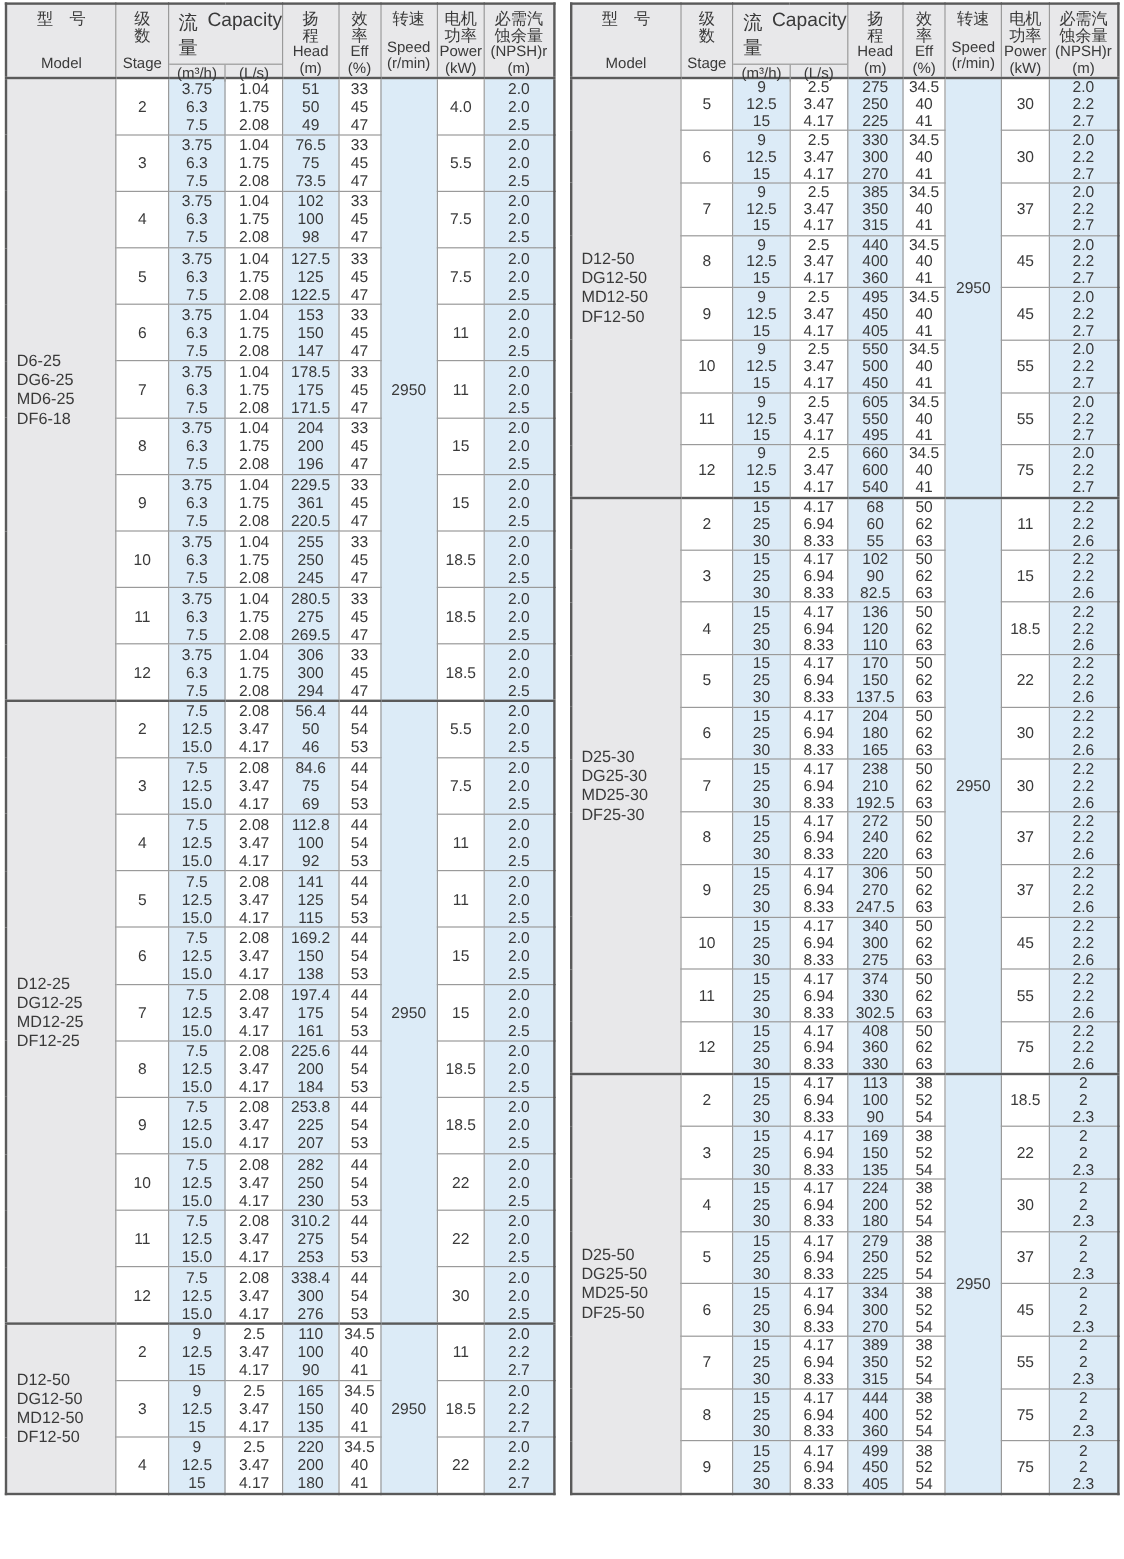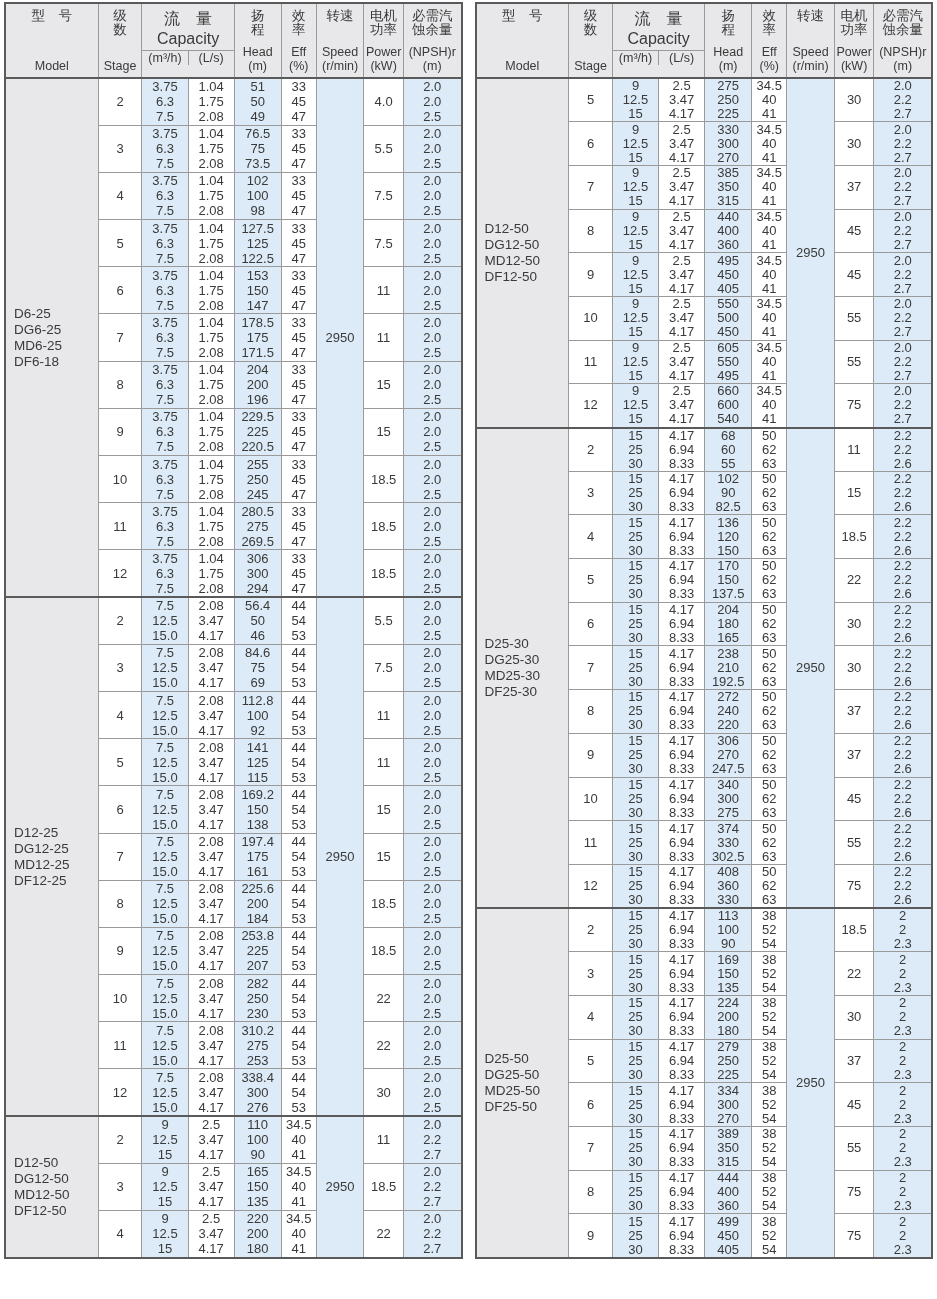--- a/index.html
+++ b/index.html
@@ -23,25 +23,25 @@
   .tables{display:flex;gap:12px;}
   table{
     flex:1;border-collapse:collapse;table-layout:fixed;
     border:2px solid var(--strong);
   }
   th,td{border:1px solid var(--grid);padding:0;}
   thead tr{height:57px;}
   .pt-left  tbody tr{height:47.2px;}
   .pt-right tbody tr{height:43.7px;}
   th{background:var(--cell-gray);font-weight:normal;vertical-align:top;}
-  .hd{display:flex;flex-direction:column;justify-content:space-between;height:73px;padding:5px 0 4px 0;text-align:center;}
+  .hd{display:flex;flex-direction:column;justify-content:space-between;height:60px;padding:5px 0 4px 0;text-align:center;}
   .hd .cn{font-size:13.5px;line-height:14px;white-space:pre-line;}
   .hd .en{font-size:12.5px;line-height:13.5px;white-space:pre-line;}
   .cap-wrap{display:flex;flex-direction:column;height:57px;text-align:center;}
-  .cap-top{flex:1;display:flex;flex-direction:column;justify-content:space-between;padding:5px 0 2px 0;border-bottom:1px solid var(--grid);}
+  .cap-top{flex:1;display:flex;flex-direction:row;justify-content:space-between;padding:5px 0 2px 0;border-bottom:1px solid var(--grid);}
   .cap-sub{height:23px;display:flex;align-items:stretch;}
   .cap-sub .sub{flex:1;display:flex;align-items:center;justify-content:center;font-size:12.5px;}
   .cap-sub .sub + .sub{border-left:1px solid var(--grid);}
   tbody td{
     text-align:center;vertical-align:middle;
     font-size:13px;white-space:pre-line;
   }
   .pt-left  tbody td{line-height:15px;}
   .pt-right tbody td{line-height:14px;}
   td.c-m3h,td.c-head,td.c-speed,td.c-npsh{background:var(--cell-blue);}
@@ -281,21 +281,21 @@
           </tr>
           <tr>
             <td class="c-stage">9</td>
             <td class="c-m3h">3.75
 6.3
 7.5</td>
             <td class="c-ls">1.04
 1.75
 2.08</td>
             <td class="c-head">229.5
-225
+361
 220.5</td>
             <td class="c-eff">33
 45
 47</td>
             <td class="c-power">15</td>
             <td class="c-npsh">2.0
 2.0
 2.5</td>
           </tr>
           <tr>
@@ -906,21 +906,21 @@
           <tr>
             <td class="c-stage">4</td>
             <td class="c-m3h">15
 25
 30</td>
             <td class="c-ls">4.17
 6.94
 8.33</td>
             <td class="c-head">136
 120
-150</td>
+110</td>
             <td class="c-eff">50
 62
 63</td>
             <td class="c-power">18.5</td>
             <td class="c-npsh">2.2
 2.2
 2.6</td>
           </tr>
           <tr>
             <td class="c-stage">5</td>

